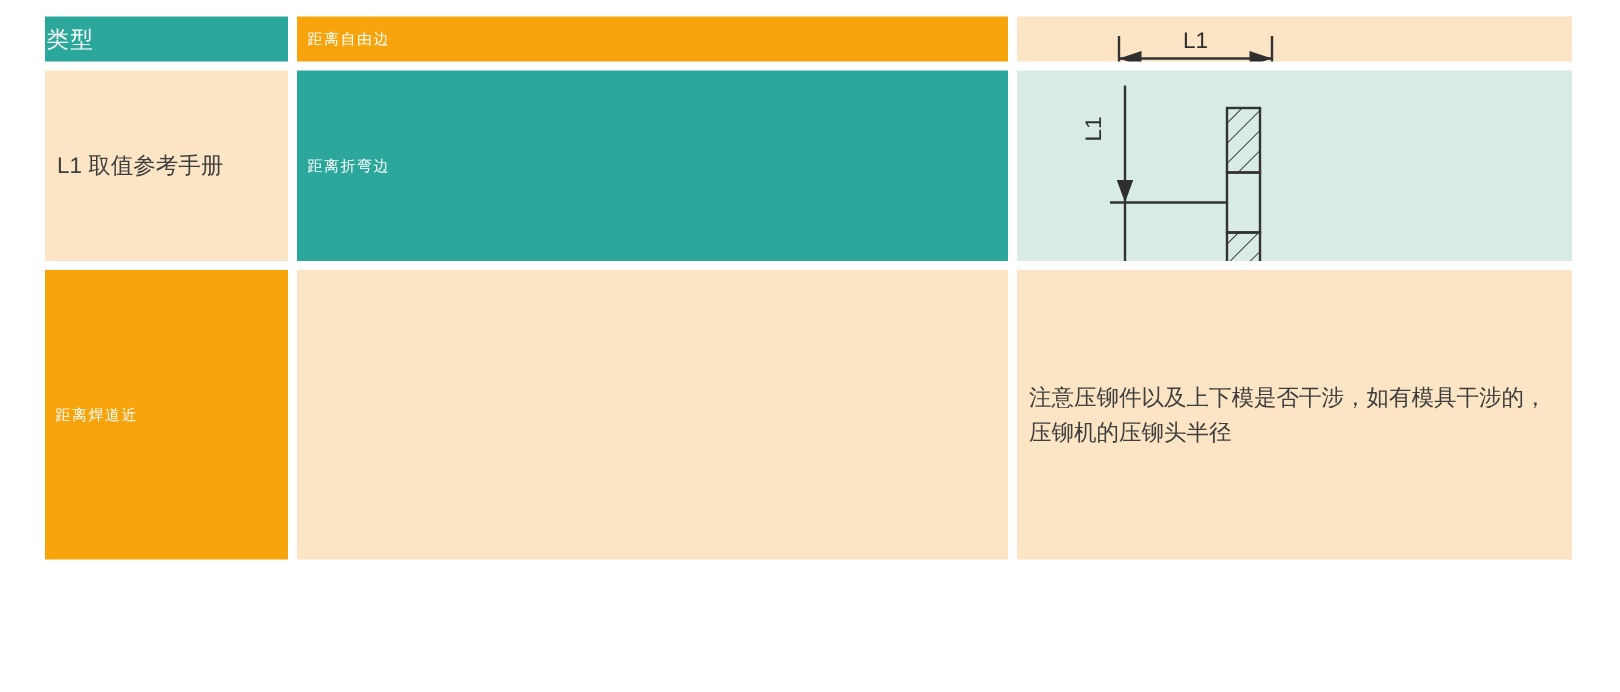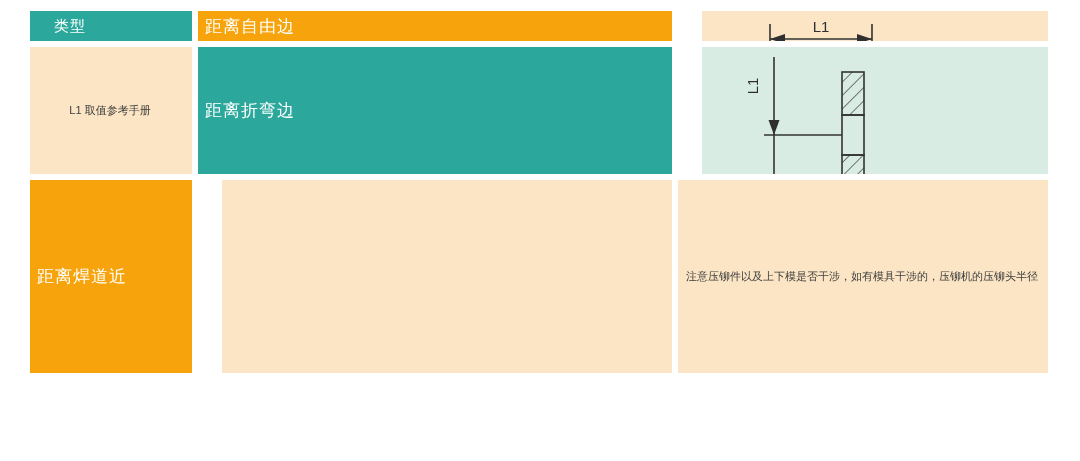--- a/index.html
+++ b/index.html
@@ -11,35 +11,35 @@
   .table{
     position:absolute;left:30px;top:11px;
     display:grid;
     grid-template-columns:162px 474px 370px;
     grid-template-rows:30px 127px 193px 64px;
     gap:6px;
   }
   .cell{box-sizing:border-box;}
   .head{
     background:#2BA89B;color:#ffffff;font-size:15px;
-    display:flex;align-items:center;padding-left:24px;letter-spacing:1px;
+    display:flex;align-items:center;padding-left:1px;letter-spacing:1px;
   }
   .type{
-    color:#ffffff;font-size:17px;display:flex;align-items:center;
+    color:#ffffff;font-size:10px;display:flex;align-items:center;
     padding-left:7px;letter-spacing:1px;
   }
   .orange{background:#F7A30B;}
   .teal{background:#2BA89B;text-align:center;}
   .peach{background:#FBE5C4;}
   .mint{background:#D9ECE4;}
-  .legend{position:relative;overflow:hidden;margin-left:24px;}
+  .legend{position:relative;overflow:hidden;}
   .legend svg{position:absolute;left:0;top:0;}
   .sugg{
     display:flex;flex-direction:column;justify-content:center;
-    padding:0 10px 0 8px;font-size:11px;color:#3E3E3E;line-height:23px;text-align:center;
+    padding:0 10px 0 8px;font-size:15px;color:#3E3E3E;line-height:23px;
   }
   .dimtext{
     font-family:"Liberation Sans","DejaVu Sans",sans-serif;
     font-size:15px;fill:#2f2f2f;
   }
 </style>
 </head>
 <body>
 
 <div class="table">

